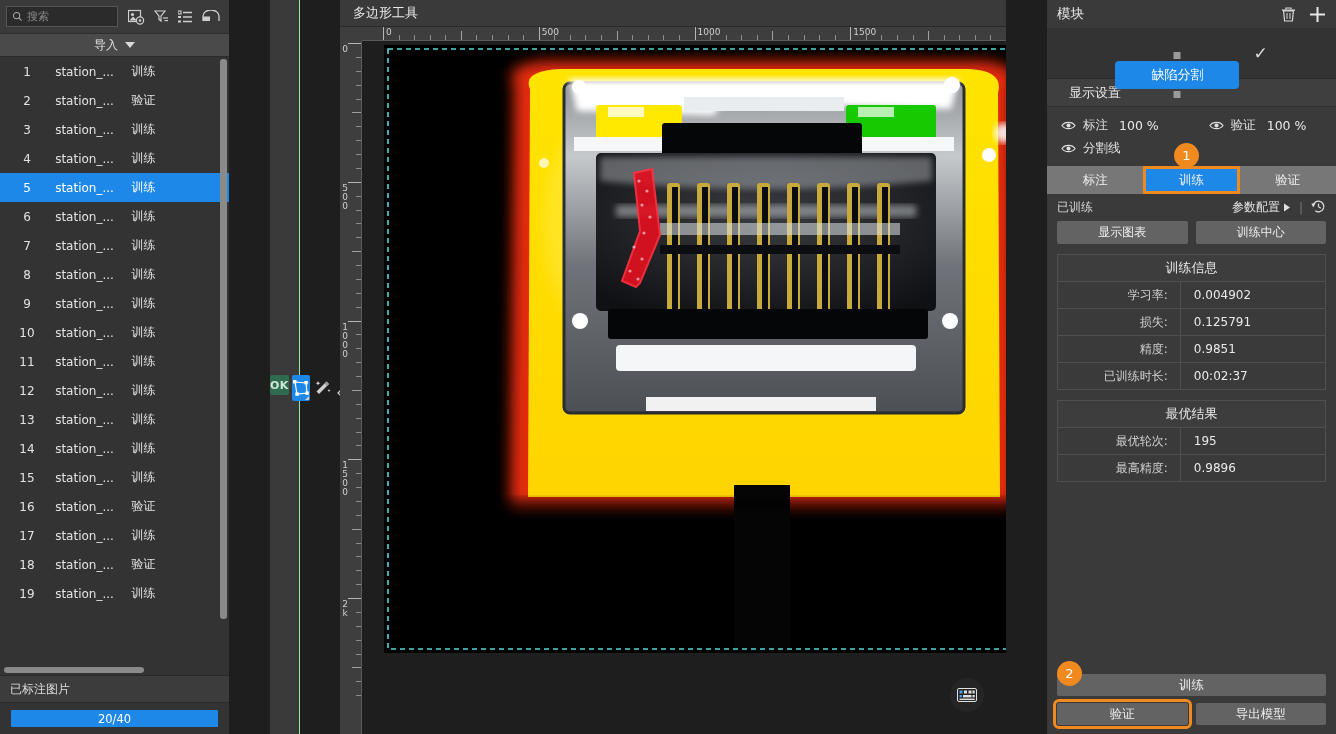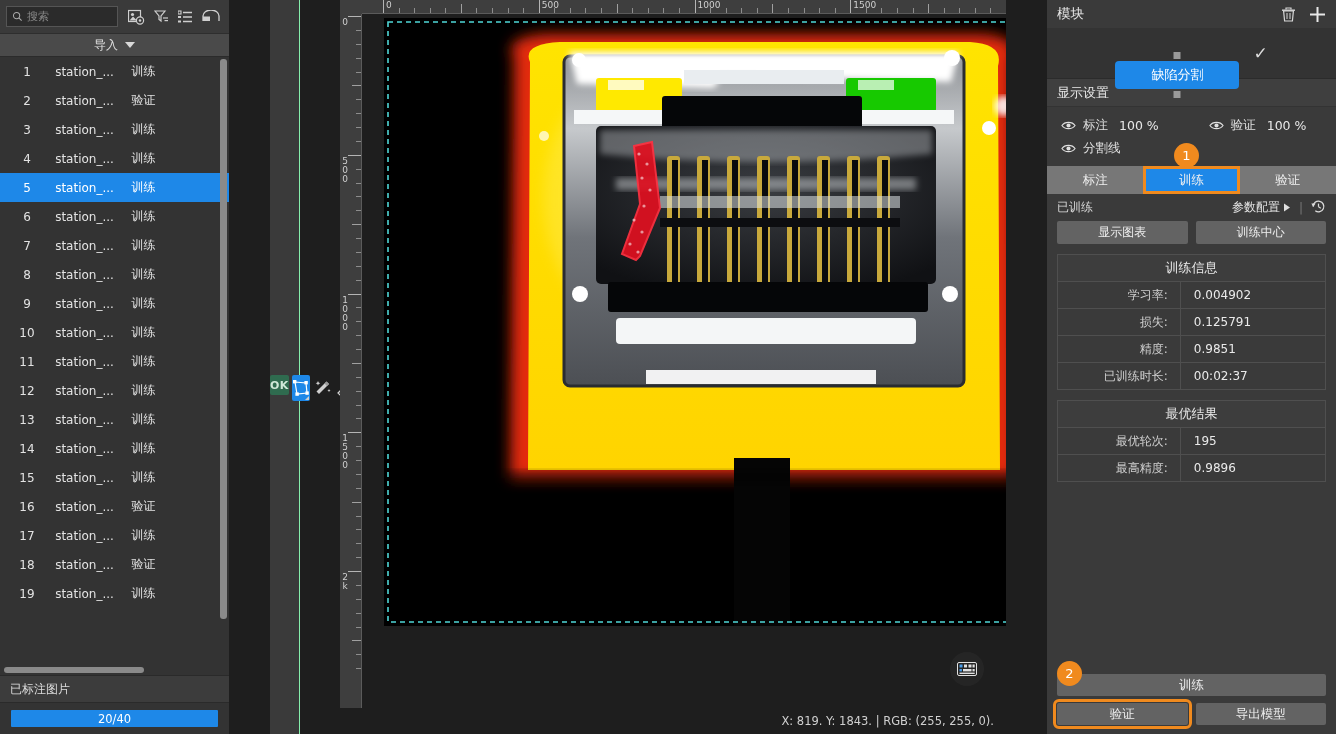--- a/index.html
+++ b/index.html
@@ -197,21 +197,21 @@
   .node-handle {
     position: absolute; left: 50%; transform: translateX(-50%);
     width: 7px; height: 7px; background: #9a9a9a;
   }
   .node-handle.top { top: -9px; }
   .node-handle.bot { bottom: -9px; }
   .check { color: #dcdcdc; font-size: 17px; line-height: 1; }
 
   .section-title {
     height: 28px; background: #3f3f3f; color: #e8e8e8;
-    display: flex; align-items: center; padding-left: 10px; font-size: 13px;
+    display: flex; align-items: center; padding-left: 22px; font-size: 13px;
     border-bottom: 1px solid #333;
     text-align: center;
   }
   .disp-rows { background: #3a3a3a; padding: 7px 0 6px 0; }
   .disp-row { display: flex; align-items: center; height: 23px; font-size: 12.5px; color: #e0e0e0; }
   .disp-item { display: flex; align-items: center; gap: 7px; padding-left: 14px; }
   .disp-item .val { color: #e8e8e8; margin-left: 4px; }
   .eye { width: 15px; height: 11px; flex: none; }
 
   .tabs {
@@ -515,20 +515,23 @@
         <rect x="1.5" y="2.5" width="15" height="11" fill="none" stroke="#cfcfcf" stroke-width="1.1"></rect>
         <rect x="0" y="1" width="3" height="3" fill="#cfcfcf"></rect>
         <rect x="15" y="1" width="3" height="3" fill="#cfcfcf"></rect>
         <rect x="0" y="12" width="3" height="3" fill="#cfcfcf"></rect>
         <path d="M11 7 L11 16 L13.2 13.6 L14.8 16.6 L16.3 15.8 L14.8 12.9 L18 12.6 Z" fill="#e8e8e8" stroke="#3a3a3a" stroke-width=".7"></path>
       </svg>
     </div>
   </div>
 
   <div class="center">
+    <div class="center-title">
+      <span>多边形工具</span>
+    </div>
 
     <div class="canvas-area">
       <div class="ruler-row">
         <div class="corner-box"></div>
         <div class="h-ruler" id="h-ruler">
             <i class="tickmajor" style="left: 21px;"></i>
             <span class="rlabel" style="left: 21px;">0</span>
             <i class="tickminor" style="left: 36.575px;"></i>
             <i class="tickminor" style="left: 52.15px;"></i>
             <i class="tickminor" style="left: 67.725px;"></i>
@@ -765,23 +768,20 @@
               <rect x="15.5" y="2.5" width="2.2" height="3" fill="#e0e0e0"></rect>
               <rect x="2.5" y="7" width="2.4" height="2.4" fill="#4a9eea"></rect>
               <rect x="6" y="7" width="8.5" height="2.4" fill="#e0e0e0"></rect>
               <rect x="15.5" y="7" width="2.2" height="2.4" fill="#e0e0e0"></rect>
               <rect x="2.5" y="10.6" width="15.2" height="1.4" fill="#e0e0e0"></rect>
             </svg>
           </div>
         </div>
       </div>
 
-      <div class="statusbar">
-        <span>X: 819. Y: 1843. | RGB: (255, 255, 0).</span>
-      </div>
     </div>
   </div>
 
   <div class="right-panel">
 
     <div class="rp-header">
       <span>模块</span>
       <span class="sp"></span>
       <span class="hic">
         <svg width="15" height="16" viewBox="0 0 15 16">

